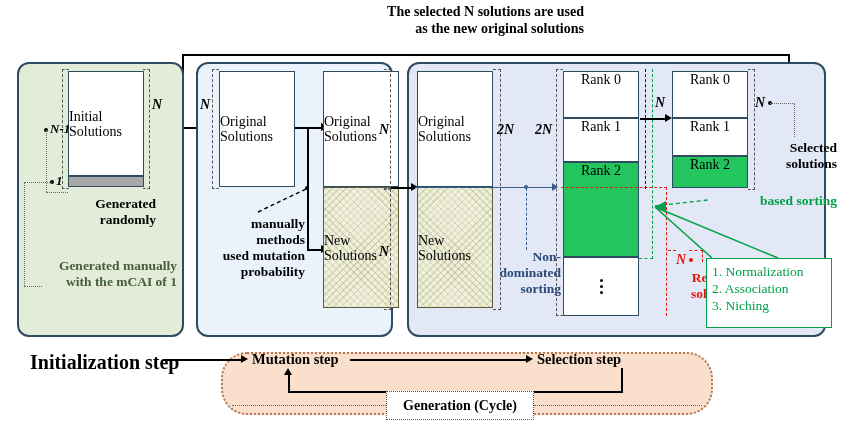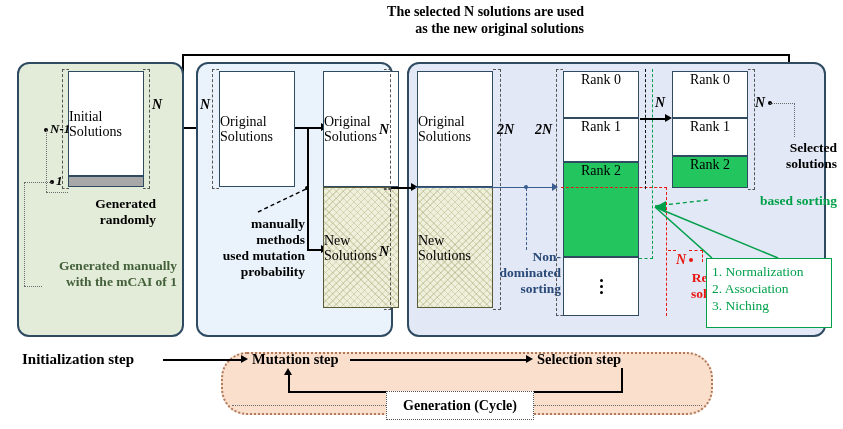--- a/index.html
+++ b/index.html
@@ -265,21 +265,21 @@
 
   <div class="greenbox" style="left:706px;top:258px;width:126px;height:70px;"></div>
   <div class="greenlist" style="left:712px;top:263px;width:120px;">
     <div>1. Normalization</div>
     <div>2. Association</div>
     <div>3. Niching</div>
   </div>
 
   <div class="band" style="left:221px;top:352px;width:492px;height:63px;"></div>
 
-  <div class="lab" style="left:22px;top:351px;font-size:15px;">Initialization step</div>
+  <div class="lab" style="left:30px;top:351px;font-size:20px;">Initialization step</div>
   <div class="hline" style="left:163px;top:359px;width:79px;"></div>
   <div class="arrowR" style="left:241px;top:355px;"></div>
 
   <div class="lab" style="left:252px;top:351px;font-size:14.5px;">Mutation step</div>
   <div class="hline" style="left:350px;top:359px;width:177px;"></div>
   <div class="arrowR" style="left:526px;top:355px;"></div>
 
   <div class="lab" style="left:537px;top:351px;font-size:14.5px;">Selection step</div>
 
   <div class="vline" style="left:621px;top:368px;height:25px;"></div>

